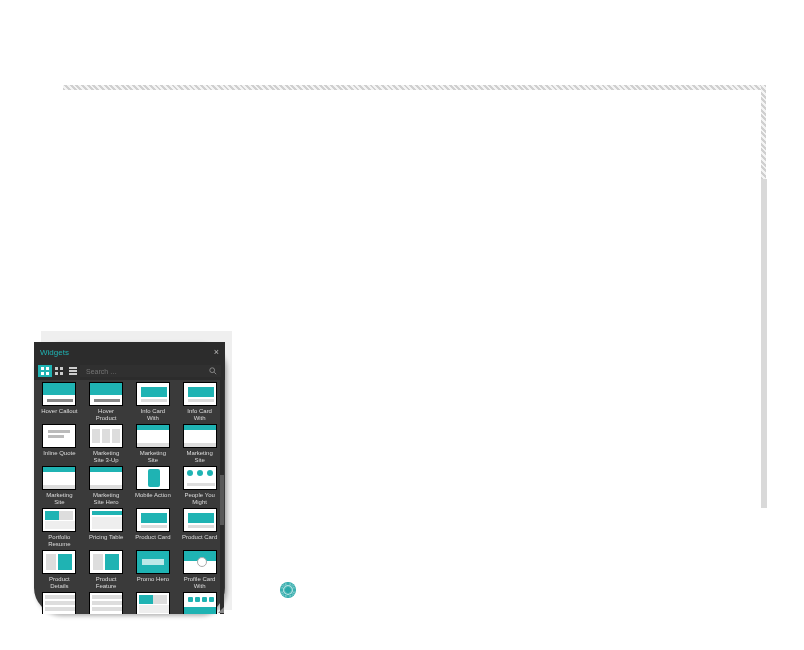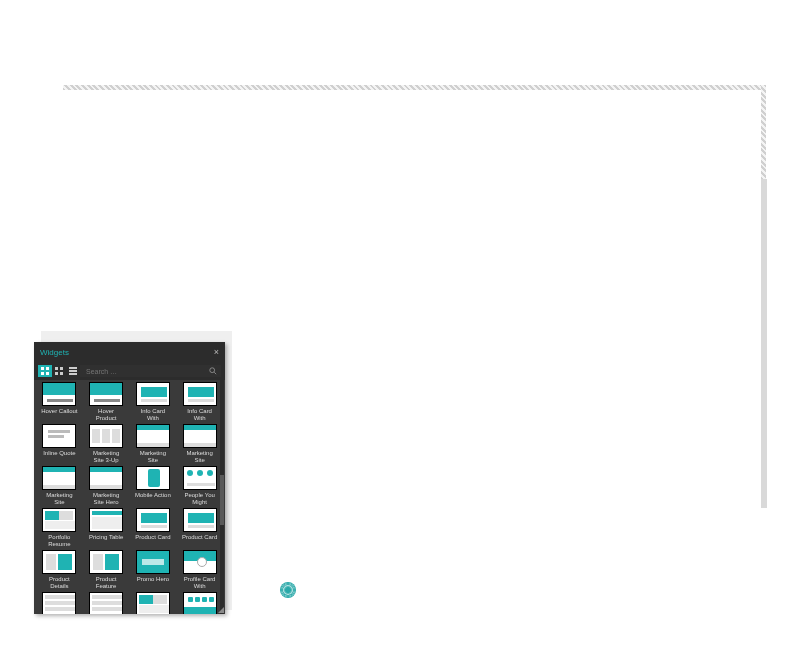--- a/index.html
+++ b/index.html
@@ -92,20 +92,21 @@
     left: 34px;
     top: 342px;
     width: 191px;
     height: 272px;
     background: #3a3a3a;
     color: #cccccc;
     font-size: 6px;
     display: flex;
     flex-direction: column;
     box-shadow: 2px 2px 4px rgba(0,0,0,0.3);
+    border-radius: 26px;
   }
 
   .panel-titlebar {
     flex: 0 0 auto;
     height: 20px;
     display: flex;
     align-items: center;
     justify-content: space-between;
     padding: 0 6px;
     background: #2c2c2c;

